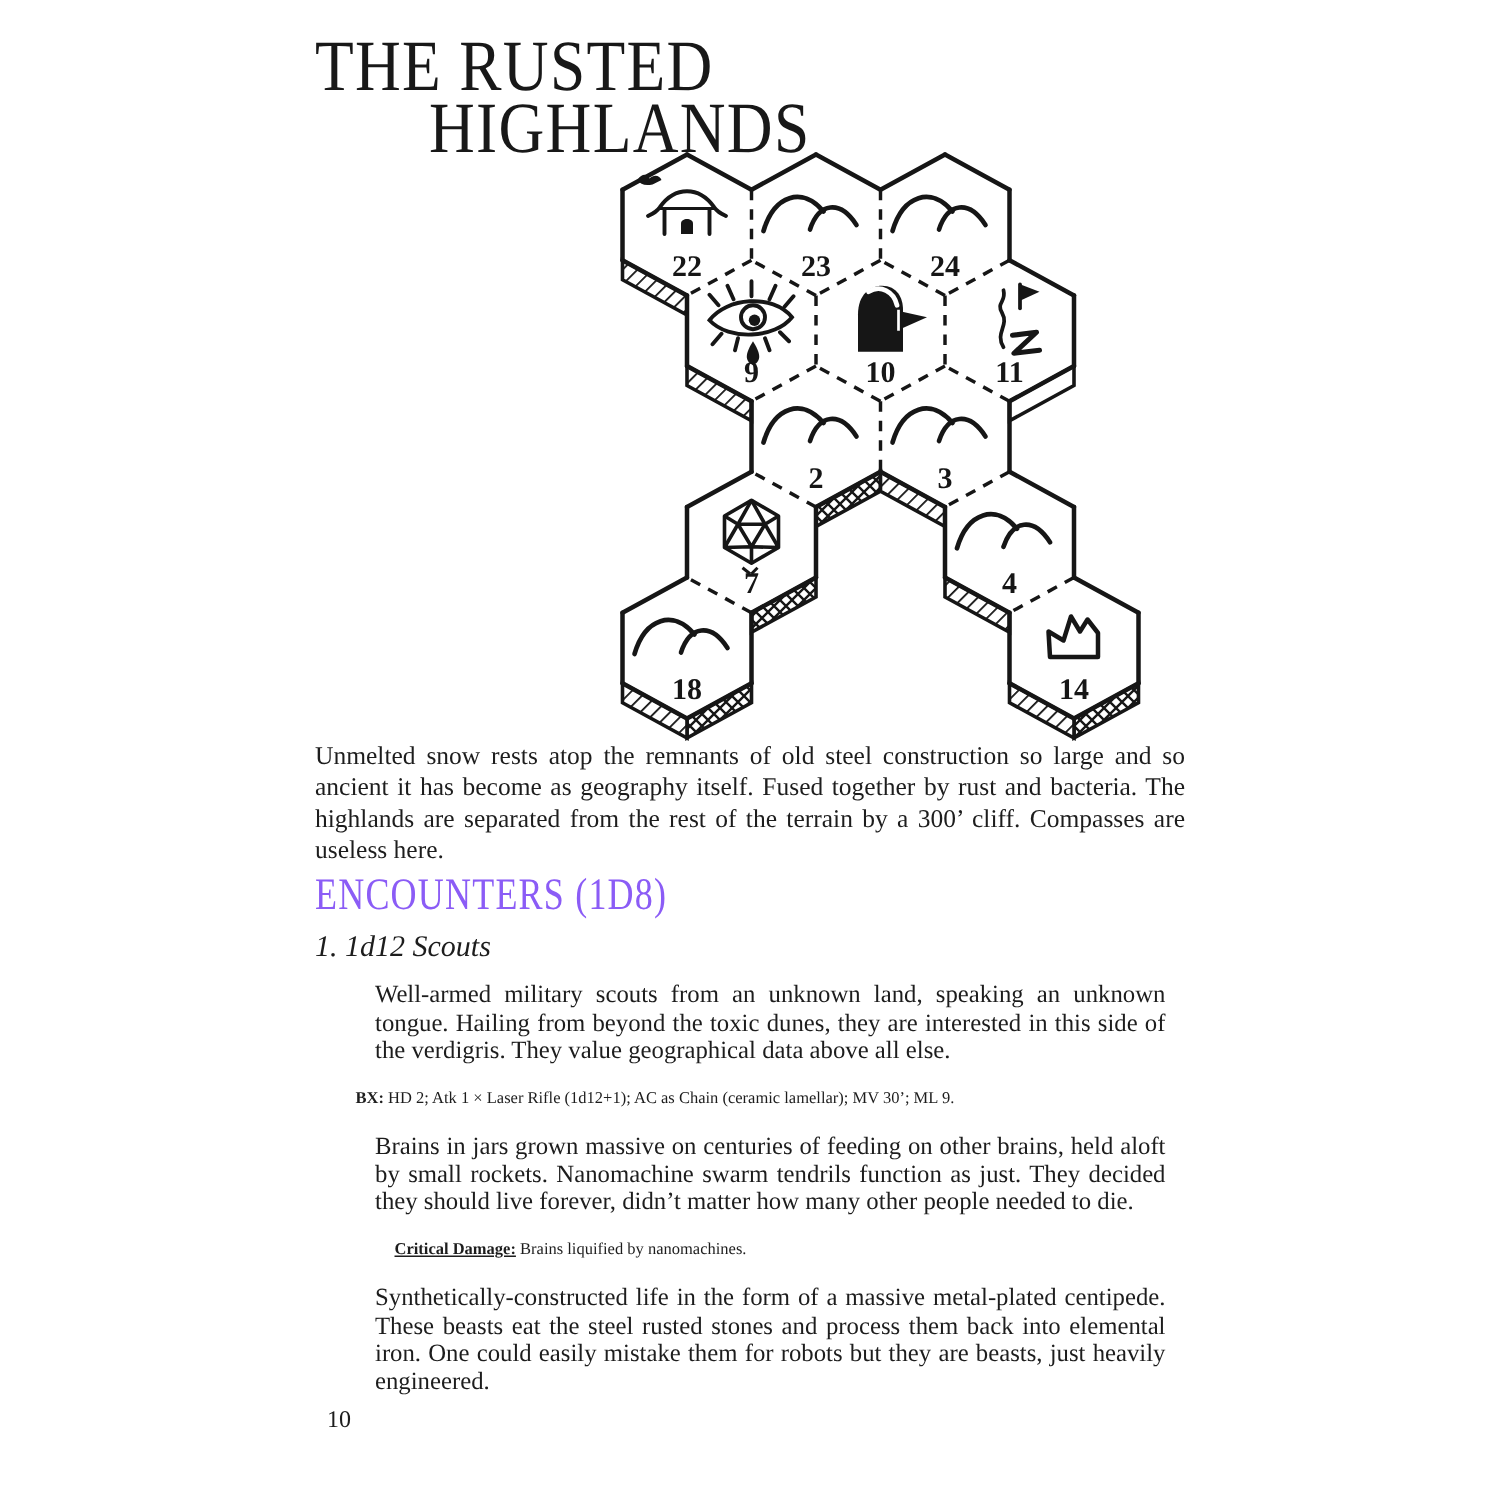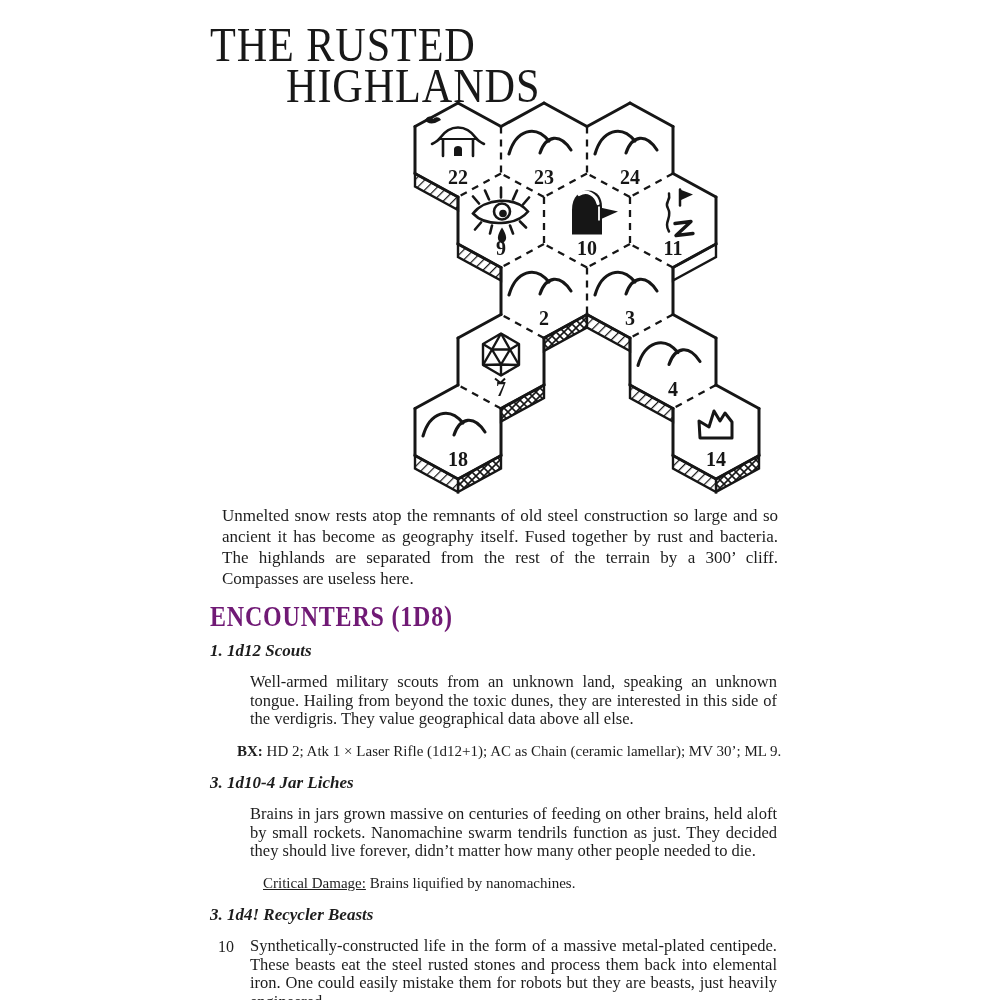--- a/index.html
+++ b/index.html
@@ -7,32 +7,32 @@
         font-family:"Liberation Serif",serif;color:#1d1d1d;}
   
   .title{position:absolute;left:210px;top:24px;z-index:1;color:#181818;}
   .title .tl{display:block;font-size:48px;line-height:41px;font-weight:400;letter-spacing:1px;
              transform:scaleX(.88);transform-origin:0 50%;white-space:nowrap;}
   .title .l2{margin-left:76px;}
   
   #map{position:absolute;left:0;top:0;width:1000px;height:1000px;z-index:2;pointer-events:none;}
   
   .content{position:absolute;left:210px;top:493px;width:580px;z-index:3;}
-  .intro{font-size:17px;line-height:21px;text-align:justify;margin:12px;}
-  .enc-h2{margin:5px 0 9px 0;font-weight:700;color:#701a75;}
+  .intro{font-size:17px;line-height:21px;text-align:justify;margin:0;}
+  .enc-h2{margin:5px 0 9px 0;font-weight:400;color:#8b5cf6;}
   .enc-h2 .squish{display:inline-block;font-size:30px;line-height:30px;letter-spacing:1px;
                   transform:scaleX(.8);transform-origin:0 50%;white-space:nowrap;}
   .enc{margin-bottom:12px;}
-  .enc-title{font-size:17px;line-height:19px;font-weight:700;font-style:italic;margin:0 0 3px 0;}
+  .enc-title{font-size:20px;line-height:19px;font-weight:400;font-style:italic;margin:0 0 3px 0;}
   .enc-body{font-size:16.5px;line-height:18.5px;text-align:justify;margin:13px;padding-left:27px;}
   .stats{margin-top:5px;padding-left:27px;}
-  .stat{font-size:15px;line-height:19.5px;}
+  .stat{font-size:11px;line-height:19.5px;}
   .stat .lbl{font-weight:700;}
   .stat.critical{padding-left:26px;}
-  .stat.critical .lbl{font-weight:400;text-decoration:underline;}
+  .stat.critical .lbl{font-weight:700;text-decoration:underline;}
   .pagenum{position:absolute;left:218px;top:938px;font-size:16px;z-index:3;}
 </style>
 </head>
 <body>
 
 <div class="page">
   <div class="title">
     <span class="tl l1">THE RUSTED</span>
     <span class="tl l2">HIGHLANDS</span>
   </div>
@@ -245,27 +245,25 @@
     <h2 class="enc-h2"><span class="squish">ENCOUNTERS (1D8)</span></h2>
     <div id="encounters">
         <div class="enc">
           <h3 class="enc-title">1. 1d12 Scouts</h3>
           <p class="enc-body">Well-armed military scouts from an unknown land, speaking an unknown tongue. Hailing from beyond the toxic dunes, they are interested in this side of the verdigris. They value geographical data above all else.</p>
           <div class="stats">
             <div class="stat"><span class="lbl">BX:</span> HD 2; Atk 1 × Laser Rifle (1d12+1); AC as Chain (ceramic lamellar); MV 30’; ML 9.</div>
           </div>
         </div>
         <div class="enc">
-          <h3 class="enc-title">3. 1d10-4 Jar Liches</h3>
           <p class="enc-body">Brains in jars grown massive on centuries of feeding on other brains, held aloft by small rockets. Nanomachine swarm tendrils function as just. They decided they should live forever, didn’t matter how many other people needed to die.</p>
           <div class="stats">
             <div class="stat critical"><span class="lbl">Critical Damage:</span> Brains liquified by nanomachines.</div>
           </div>
         </div>
         <div class="enc">
-          <h3 class="enc-title">3. 1d4! Recycler Beasts</h3>
           <p class="enc-body">Synthetically-constructed life in the form of a massive metal-plated centipede. These beasts eat the steel rusted stones and process them back into elemental iron. One could easily mistake them for robots but they are beasts, just heavily engineered.</p>
         </div>
       </div>
   </div>
 
   <div class="pagenum">10</div>
 </div>
 
 </body></html>

